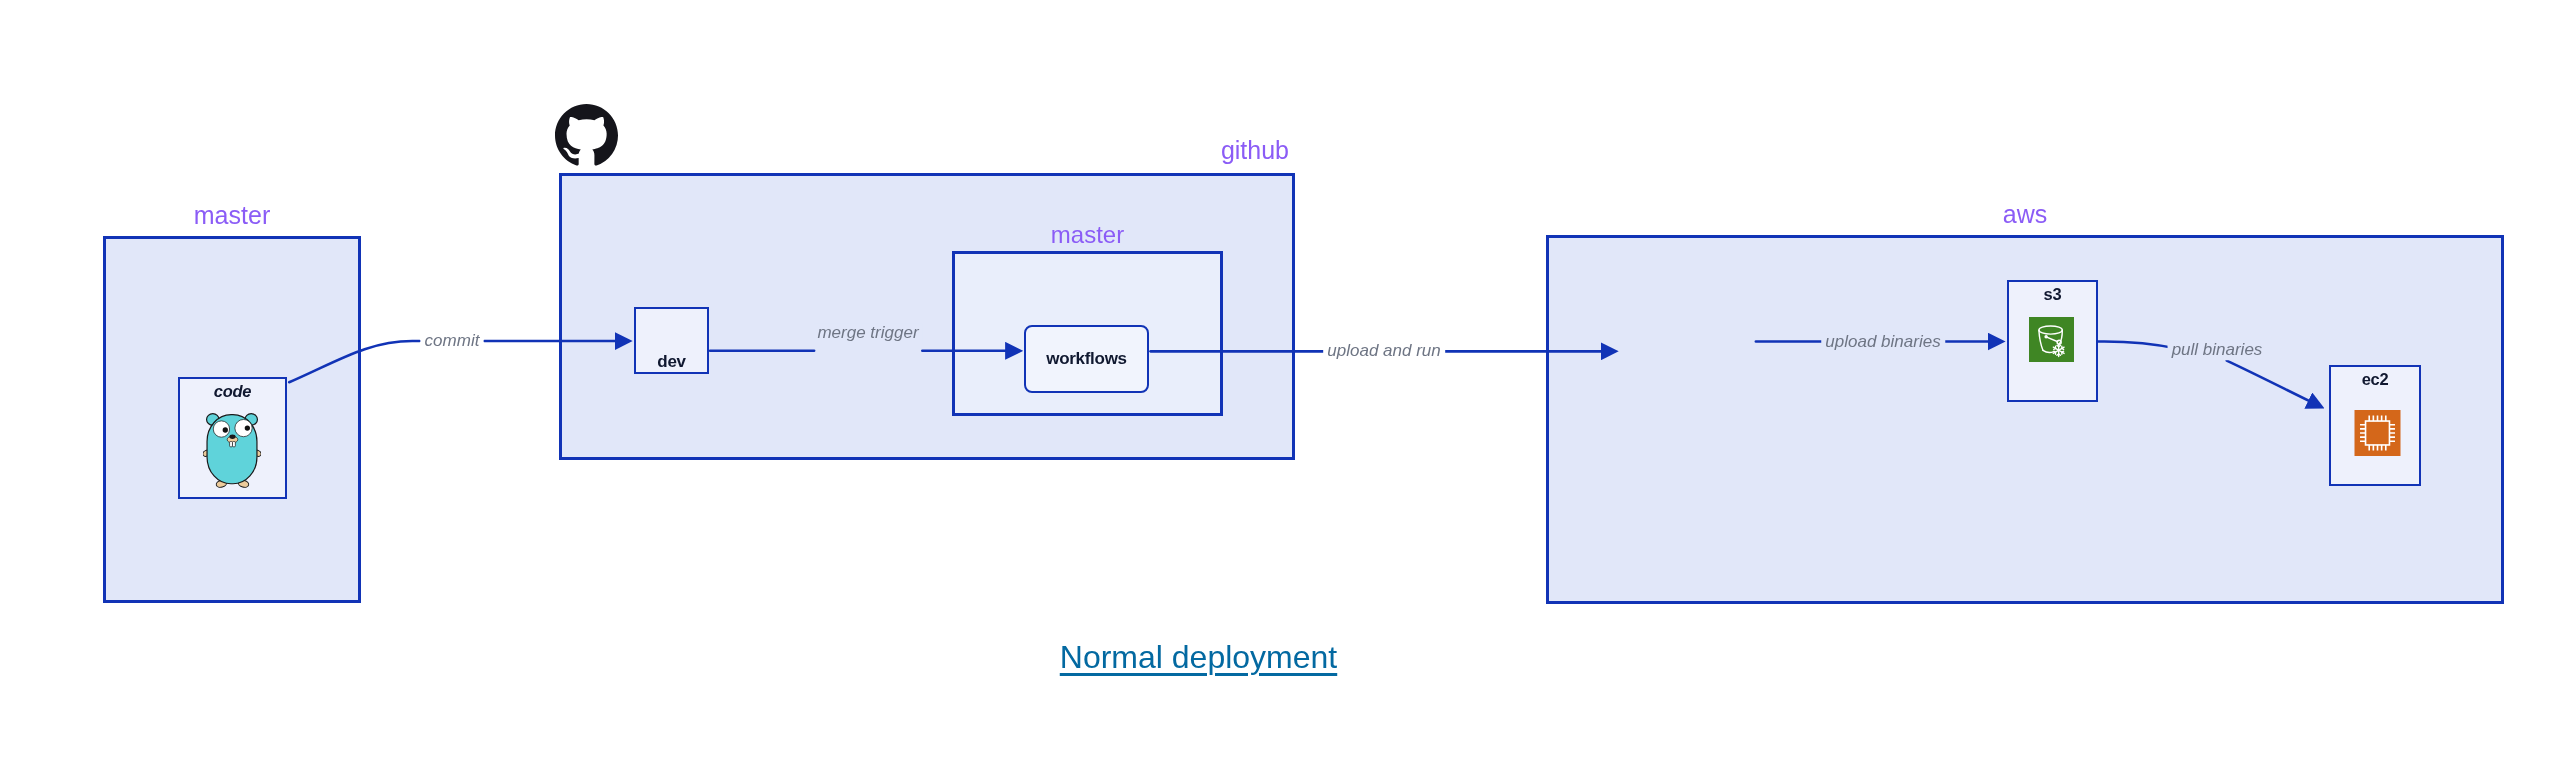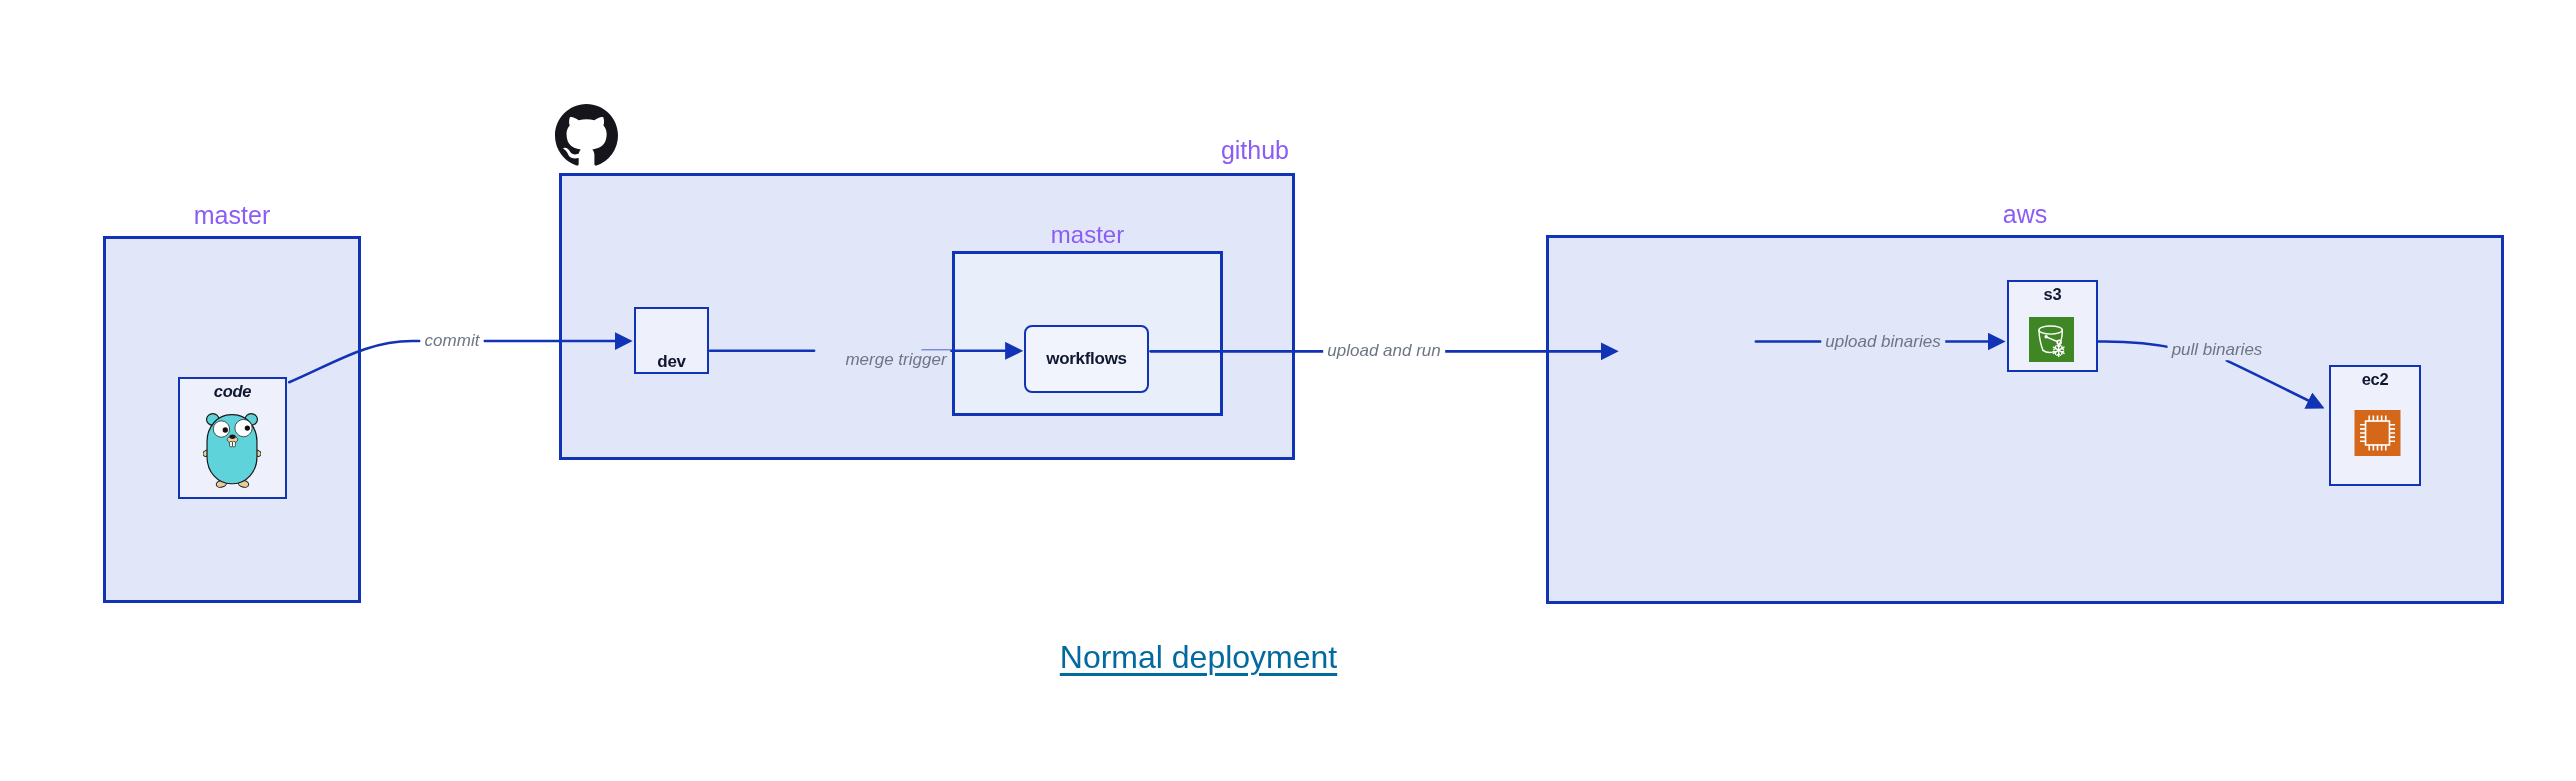--- a/index.html
+++ b/index.html
@@ -19,21 +19,21 @@
   .edge-label.on-group{background:#e1e7f9;}
   .icon-abs{position:absolute;display:block;}
   #g-local{left:103px;top:236px;width:258px;height:367px;}
   #g-github{left:559px;top:173px;width:736px;height:287px;}
   #g-master{left:952px;top:251px;width:271px;height:165px;background:#e9eefb;z-index:2;}
   #g-aws{left:1546px;top:235px;width:958px;height:369px;}
   #n-code{left:178px;top:377px;width:109px;height:122px;font-style:italic;}
   #n-dev{left:634px;top:307px;width:75px;height:67px;display:flex;align-items:flex-end;justify-content:center;z-index:3;}
   #n-workflows{left:1024px;top:325px;width:125px;height:68px;display:flex;align-items:center;justify-content:center;background:#f1f4fd;z-index:3;border-radius:8px;}
   #n-builders{left:1620px;top:280px;width:134px;height:122px;}
-  #n-s3{left:2007px;top:280px;width:91px;height:92px;}
+  #n-s3{left:2007px;top:280px;width:91px;height:122px;}
   #n-ec2{left:2329px;top:365px;width:92px;height:121px;}
   #label-local{left:103px;top:202px;width:258px;text-align:center;}
   #label-github{left:1140px;top:137px;width:149px;text-align:right;}
   #label-master{left:952px;top:222px;width:271px;text-align:center;font-size:24px;}
   #label-aws{left:1546px;top:201px;width:958px;text-align:center;}
   #octocat{left:555px;top:104px;z-index:2;}
   #icon-code{left:23px;top:27px;}
   #icon-builders{left:34px;top:28px;}
   #icon-s3{left:20px;top:35px;}
   #icon-ec2{left:21.6px;top:43px;}
@@ -152,21 +152,21 @@
     <path class="edge" d="M 1790 681 L 1977 681" marker-end="url(#ah)"></path>
     <path class="edge" d="M 2233 682 L 2572 682"></path>
     <path class="edge" d="M 2802 682 L 3133 682" marker-end="url(#ah)"></path>
     <path class="edge" d="M 3408 663 L 3548 663"></path>
     <path class="edge" d="M 3762 663 L 3884 663" marker-end="url(#ah)"></path>
     <path class="edge" d="M 4072 663 C 4140 662, 4185 668, 4228 677"></path>
     <path class="edge" d="M 4322 700 C 4390 732, 4448 762, 4504 789" marker-end="url(#ah)"></path>
   </svg>
 
   <div class="edge-label on-white" style="left:452px;top:341px;">commit</div>
-  <div class="edge-label on-group" style="left:868px;top:360px;margin-left:28px;">merge trigger</div>
+  <div class="edge-label on-group" style="left:868px;top:333px;">merge trigger</div>
   <div class="edge-label on-white" style="left:1384px;top:351px;">upload and run</div>
   <div class="edge-label on-group" style="left:1883px;top:342px;">upload binaries</div>
   <div class="edge-label on-group" style="left:2217px;top:350px;">pull binaries</div>
 
   <div id="title">Normal deployment</div>
 
 </div>
 
 
 </body></html>

